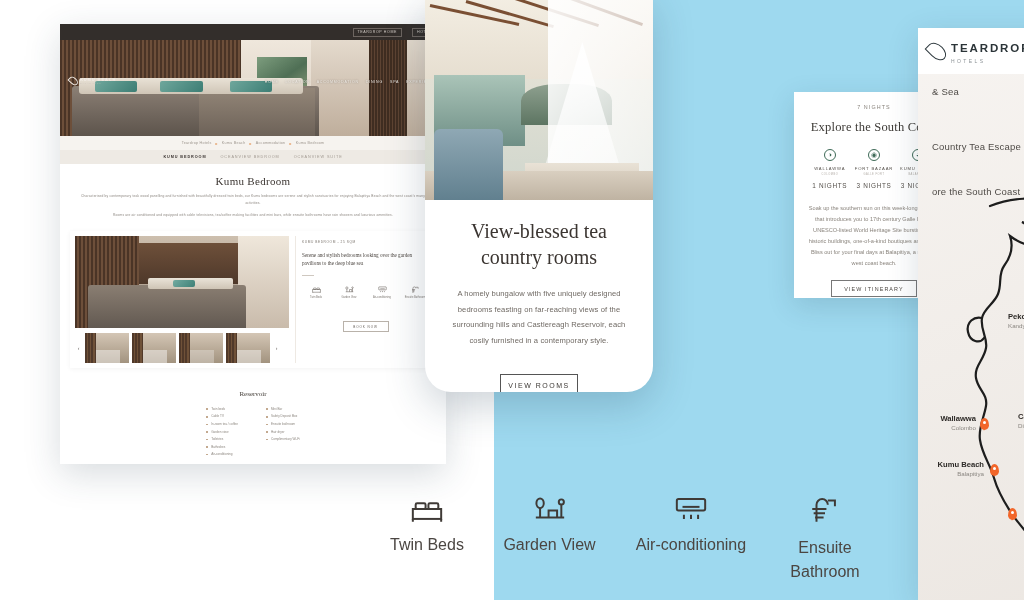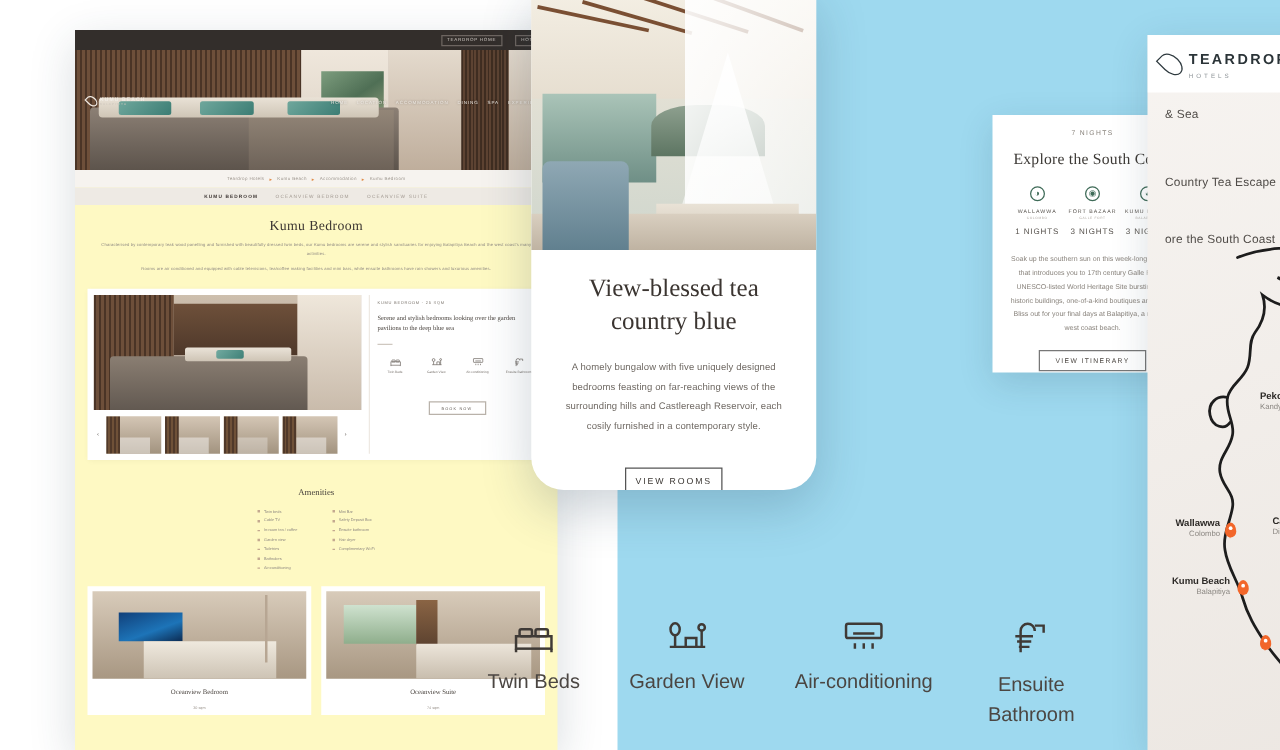--- a/index.html
+++ b/index.html
@@ -13,22 +13,22 @@
 
   
   .bg-sky { position: absolute; inset: 0; background: #9ed9ef; }
   .bg-white-left {
     position: absolute; left: 0; top: 0; width: 494px; height: 600px;
     background: #ffffff;
   }
 
   
   .desktop {
-    position: absolute; left: 60px; top: 24px; width: 386px; height: 576px;
-    background: #fef9c3;
+    position: absolute; left: 60px; top: 24px; width: 386px; height: 440px;
+    background: #ffffff;
     box-shadow: 0 10px 34px rgba(40,60,75,.18);
     overflow: hidden;
   }
   .d-topbar {
     height: 16px; background: #332e2b; position: relative;
     display: flex; align-items: center; justify-content: flex-end;
     padding-right: 6px; gap: 10px;
   }
   .d-topbar span {
     color: #cfc9c3; font-size: 3.6px; letter-spacing: .6px;
@@ -550,21 +550,21 @@
                 <path d="M13 6h6v4"></path>
               <path d="M3 12h8M4 15h6M5 18h4"></path>
             </svg>
             <span>Ensuite Bathroom</span>
           </div>
         </div>
         <div class="d-book">BOOK NOW</div>
       </div>
     </div>
 
-    <div class="d-amenities-h">Amenities</div>
+    <div class="d-amenities-h">Reservoir</div>
     <div class="d-amen-cols">
       <ul>
         <li>Twin beds</li>
         <li>Cable TV</li>
         <li>In-room tea / coffee</li>
         <li>Garden view</li>
         <li>Toiletries</li>
         <li>Bathrobes</li>
         <li>Air-conditioning</li>
       </ul>
@@ -610,21 +610,21 @@
       <div class="p-beam" style="left:58%;top:0%;width:40%;transform:rotate(20deg)"></div>
       <div class="p-window"></div>
       <div class="p-hill"></div>
       <div class="p-curtain"></div>
       <div class="p-canopy"></div>
       <div class="p-bedlow"></div>
       <div class="p-floor"></div>
       <div class="p-chair"></div>
     </div>
     <div class="p-body">
-      <div class="p-h1">View-blessed tea country blue</div>
+      <div class="p-h1">View-blessed tea country rooms</div>
       <div class="p-desc">A homely bungalow with five uniquely designed bedrooms feasting on far-reaching views of the surrounding hills and Castlereagh Reservoir, each cosily furnished in a contemporary style.</div>
       <div class="p-btn">VIEW ROOMS</div>
     </div>
   </div>
 
   <div class="itin">
     <div class="it-nights">7 NIGHTS</div>
     <div class="it-h">Explore the South Coast</div>
     <div class="it-row">
       <div class="it-col">

